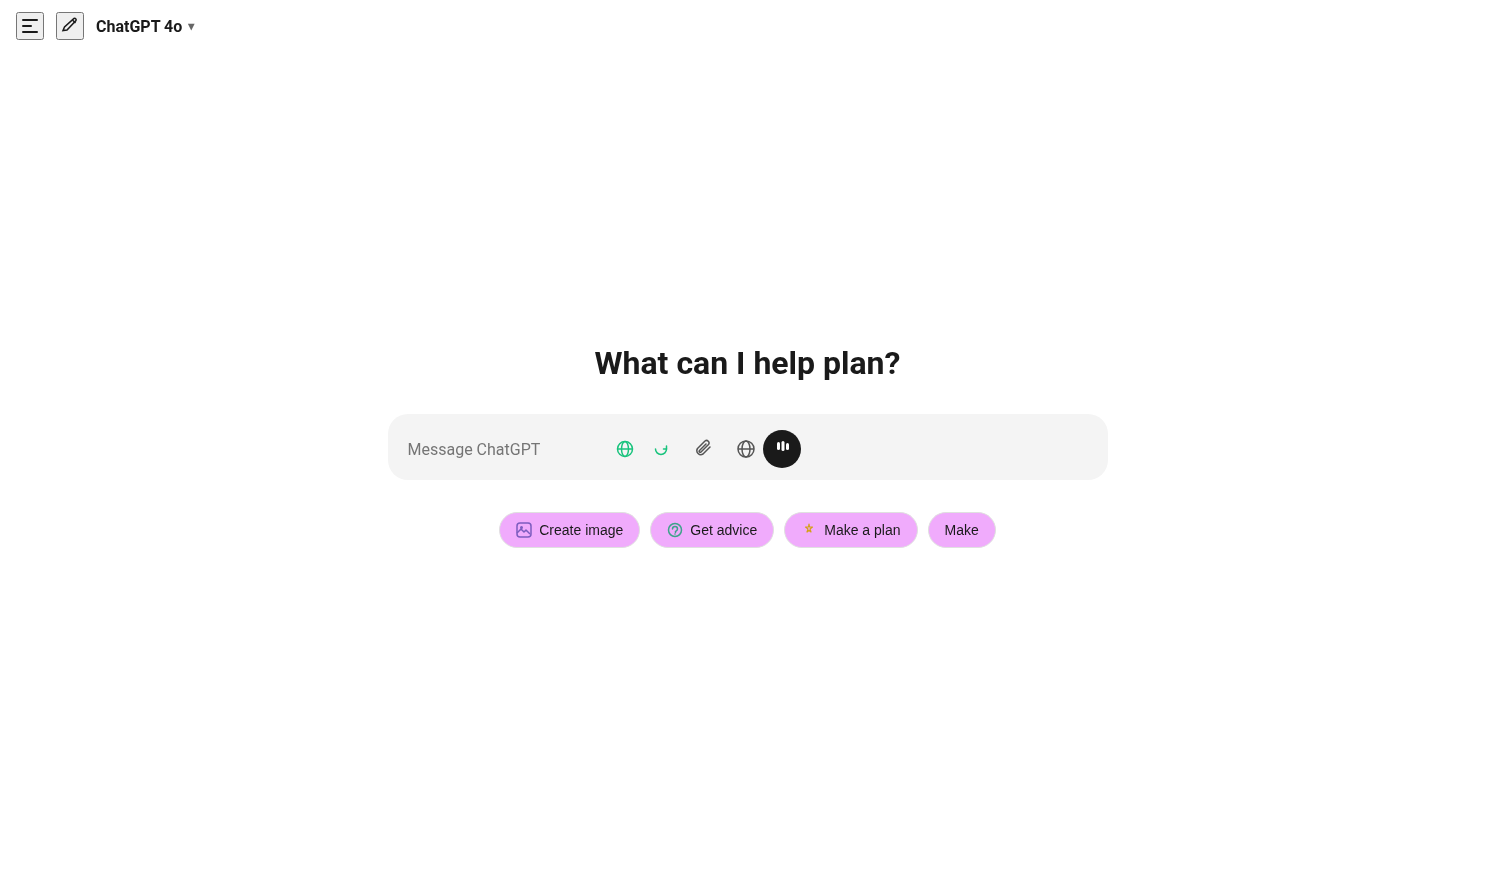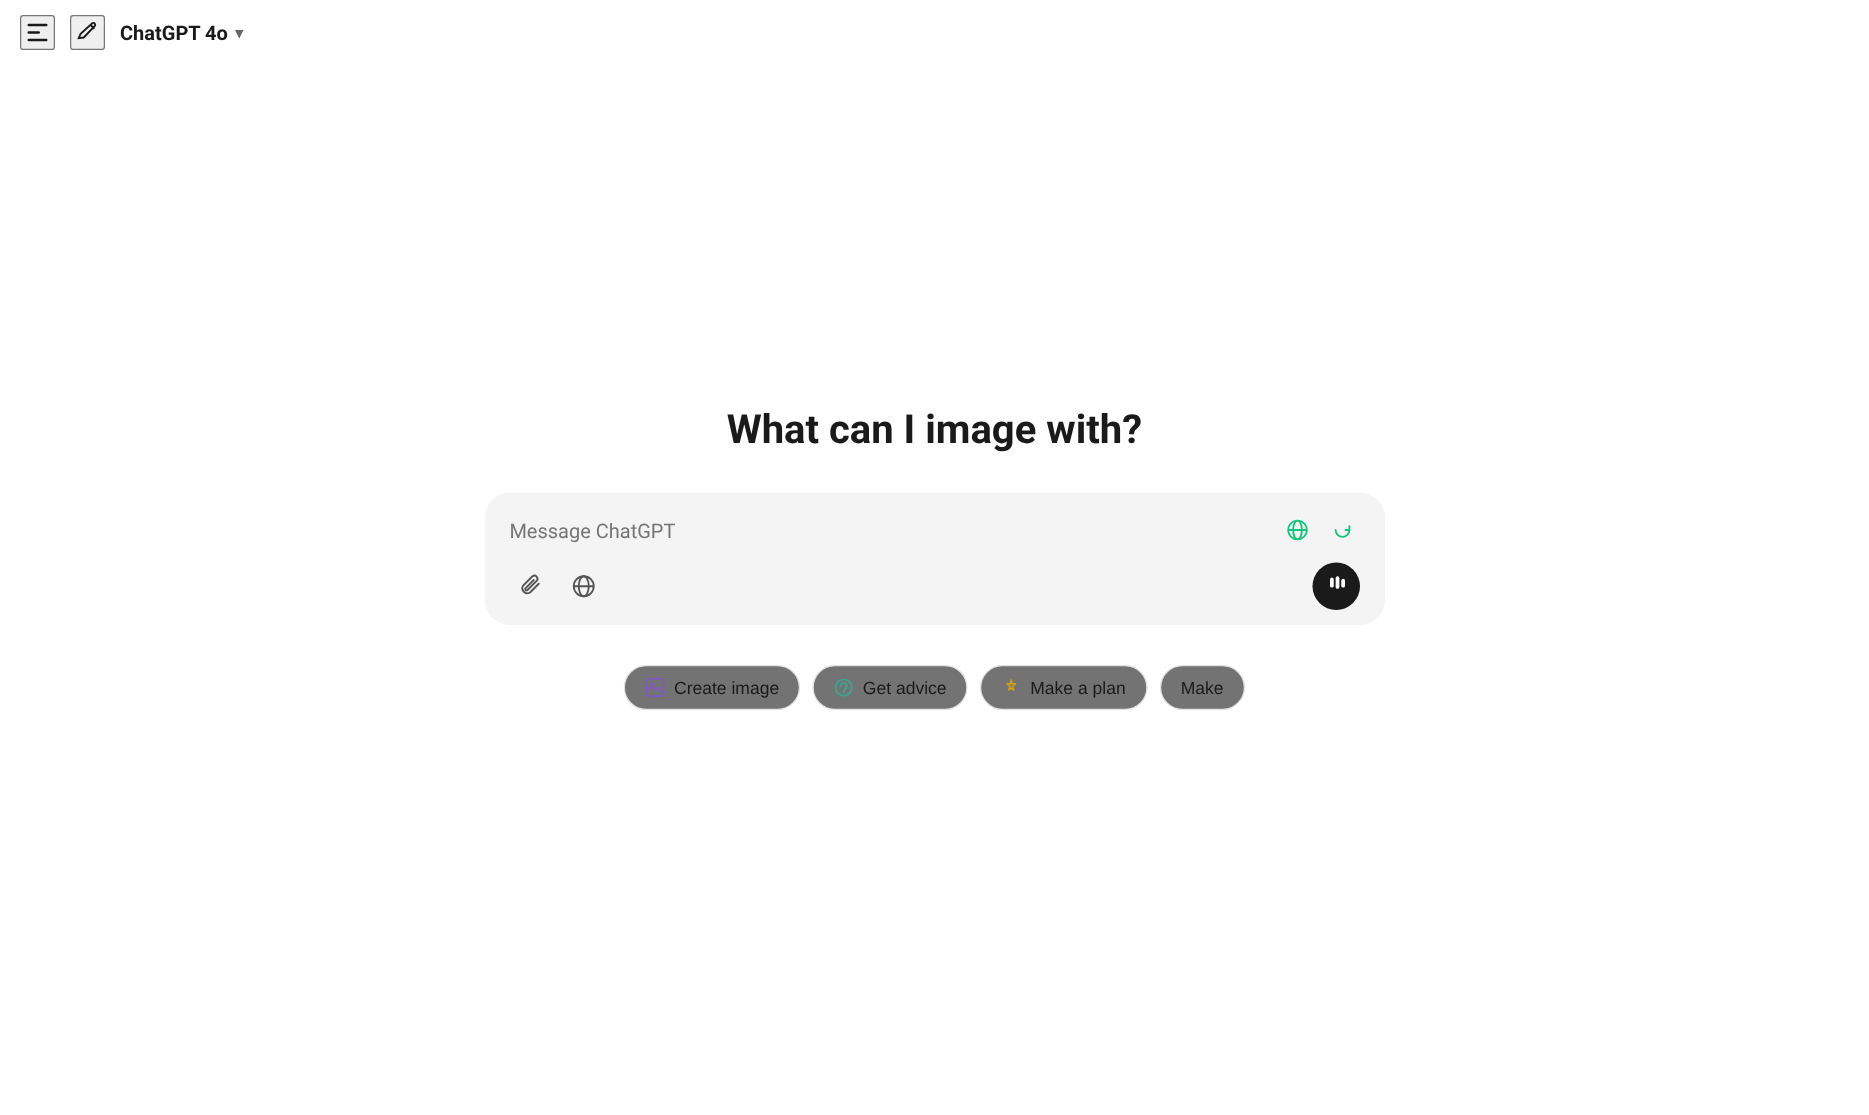--- a/index.html
+++ b/index.html
@@ -74,21 +74,21 @@
       text-align: center;
     }
 
     
     .input-container {
       width: 100%;
       background: #f4f4f4;
       border-radius: 20px;
       padding: 16px 20px 12px 20px;
       display: flex;
-      flex-direction: column;
+      flex-direction: row;
       gap: 12px;
     }
 
     .input-row {
       display: flex;
       align-items: center;
       justify-content: space-between;
     }
 
     .input-field {
@@ -156,21 +156,21 @@
       justify-content: center;
     }
 
     .chip {
       display: flex;
       align-items: center;
       gap: 7px;
       padding: 9px 16px;
       border-radius: 999px;
       border: 1.5px solid #e0e0e0;
-      background: #737373;
+      background: #f0abfc;
       cursor: pointer;
       font-size: 14px;
       font-weight: 500;
       color: #1a1a1a;
       white-space: nowrap;
       transition: background 0.15s;
     }
 
     .chip-icon {
       font-size: 15px;
@@ -233,21 +233,21 @@
       <path d="M12.5 4l3 3" stroke="#1a1a1a" stroke-width="1.5"></path>
     </svg>
   </button>
   <div class="model-selector">
     <span>ChatGPT 4o</span>
     <span class="chevron">▾</span>
   </div>
 </div>
 
 <div class="main-content">
-  <h1 class="main-heading">What can I image with?</h1>
+  <h1 class="main-heading">What can I help plan?</h1>
 
   <div class="input-container">
     <div class="input-row">
       <input class="input-field" type="text" placeholder="Message ChatGPT" style="">
       <div class="input-right-icons">
         <div class="globe-icon-green">
           <svg width="18" height="18" viewBox="0 0 18 18" fill="none">
             <circle cx="9" cy="9" r="7.5" stroke="#19c37d" stroke-width="1.5"></circle>
             <ellipse cx="9" cy="9" rx="3.5" ry="7.5" stroke="#19c37d" stroke-width="1.5"></ellipse>
             <line x1="1.5" y1="9" x2="16.5" y2="9" stroke="#19c37d" stroke-width="1.5"></line>

